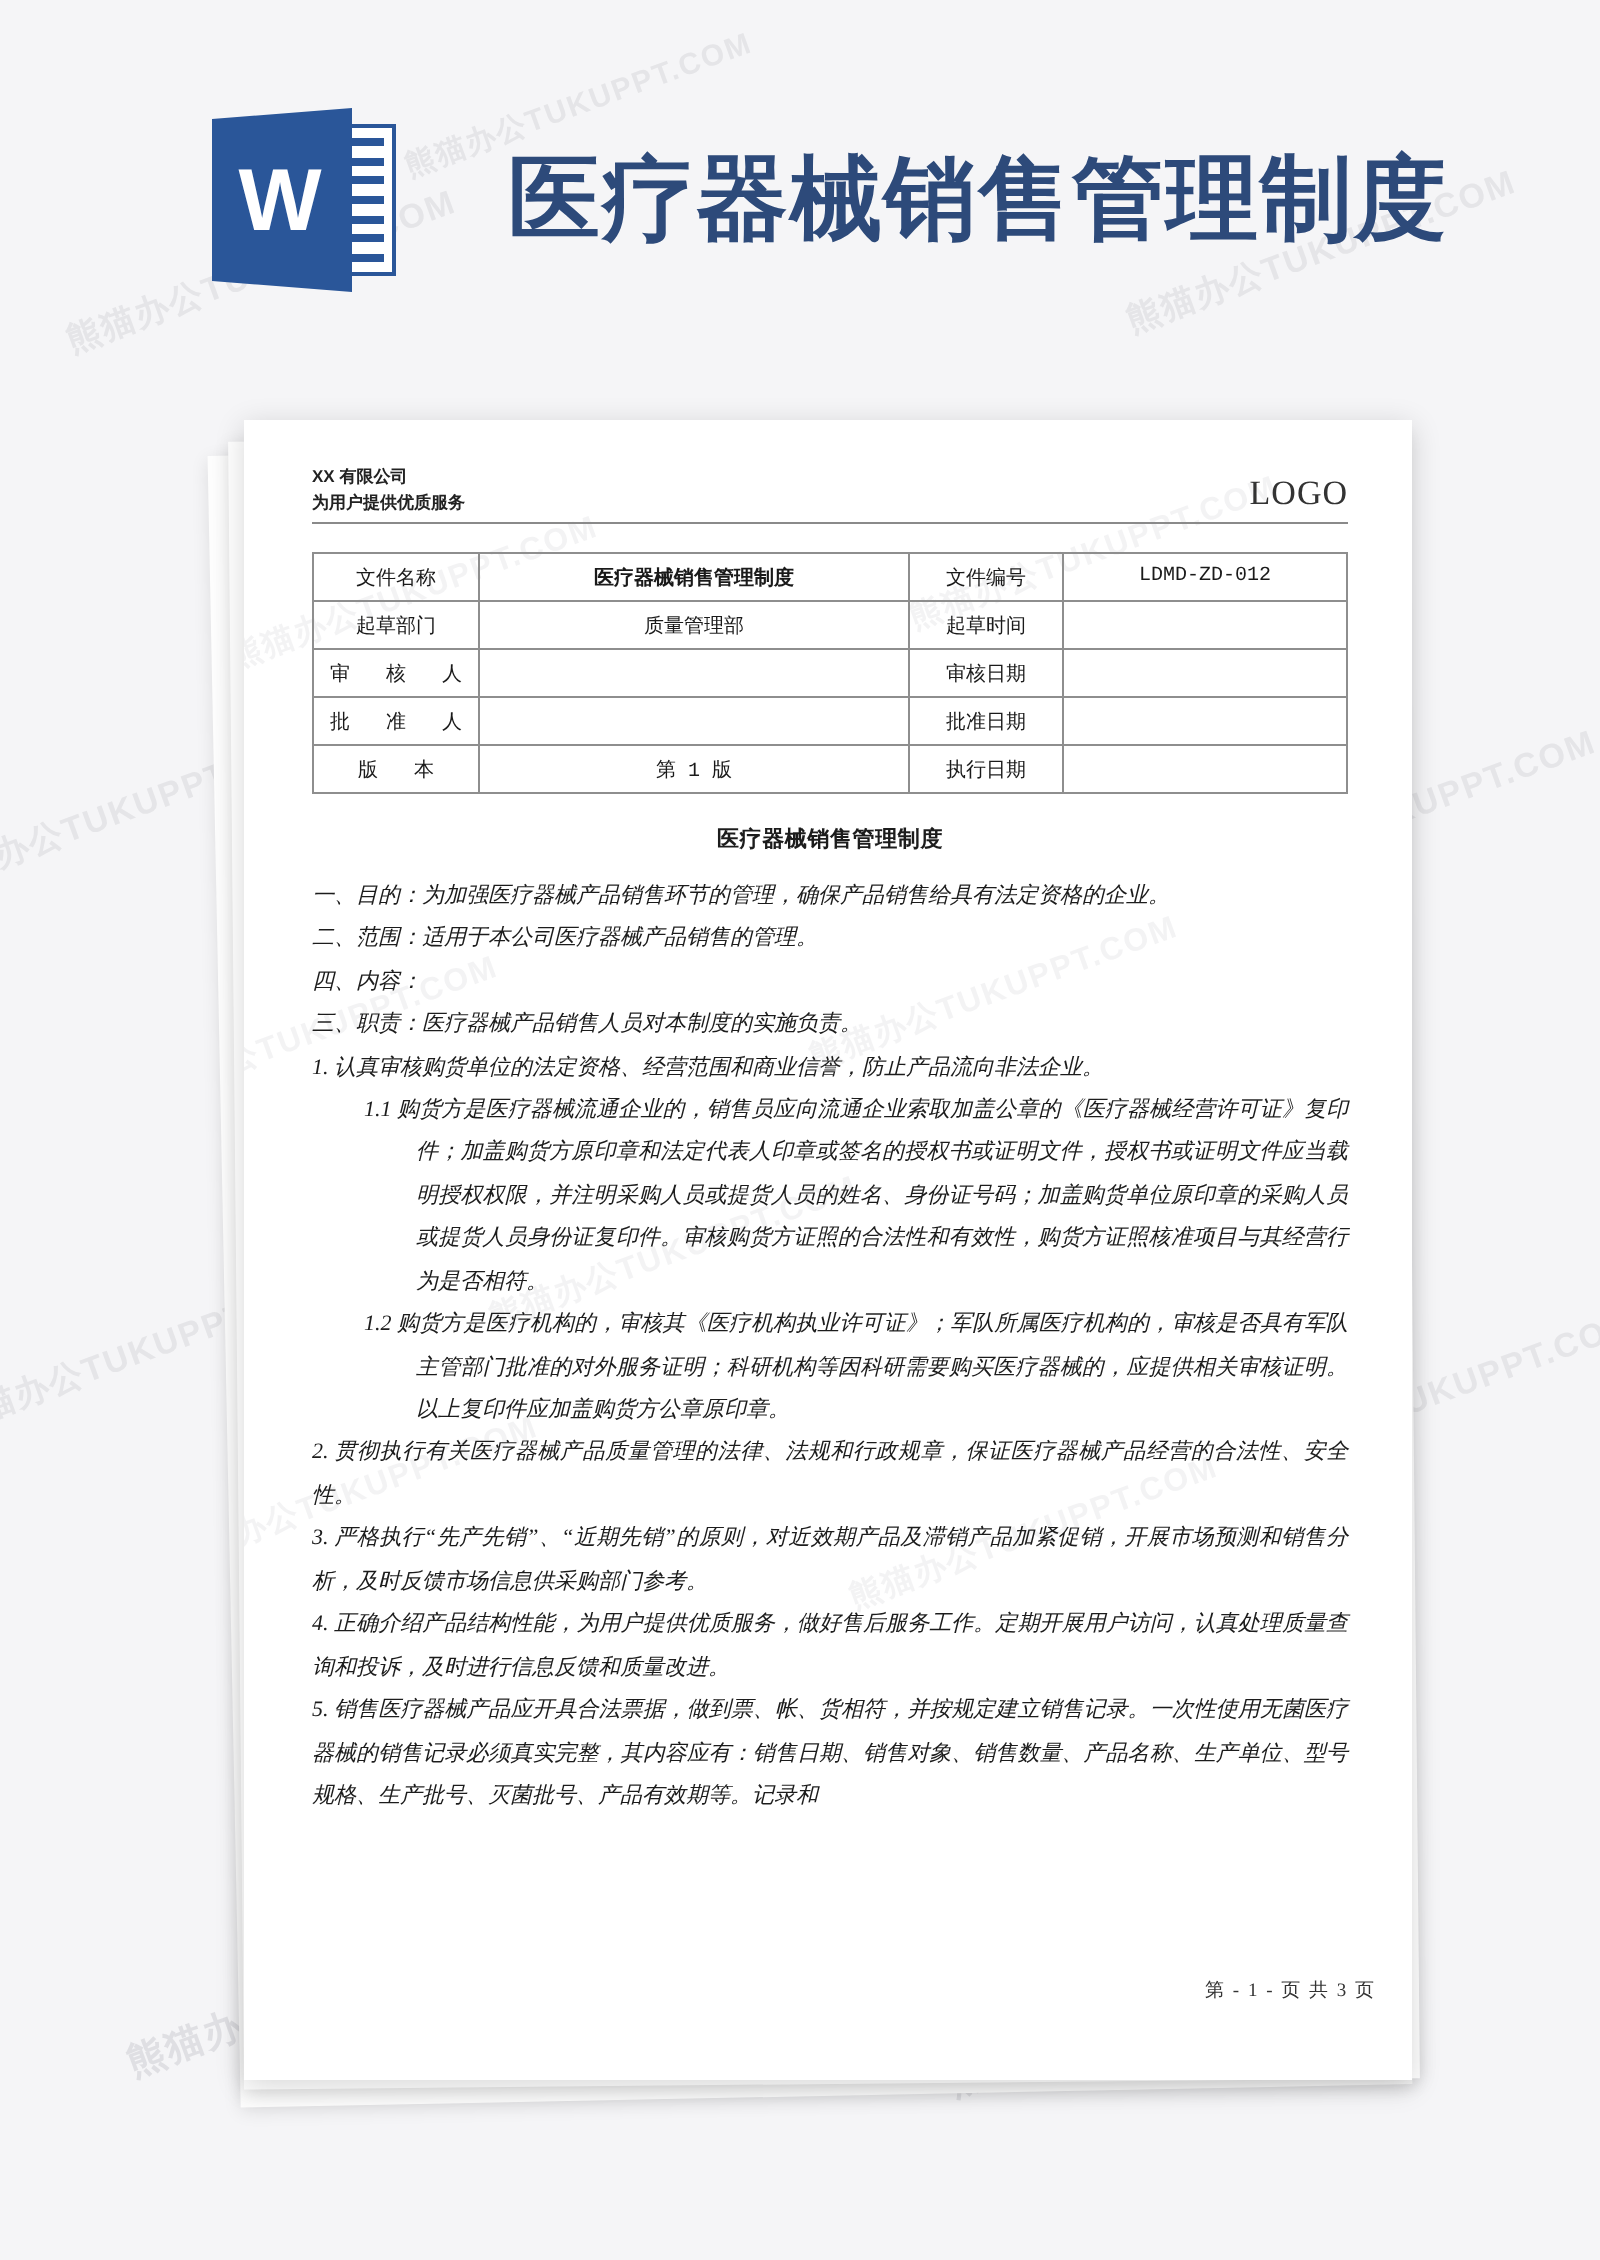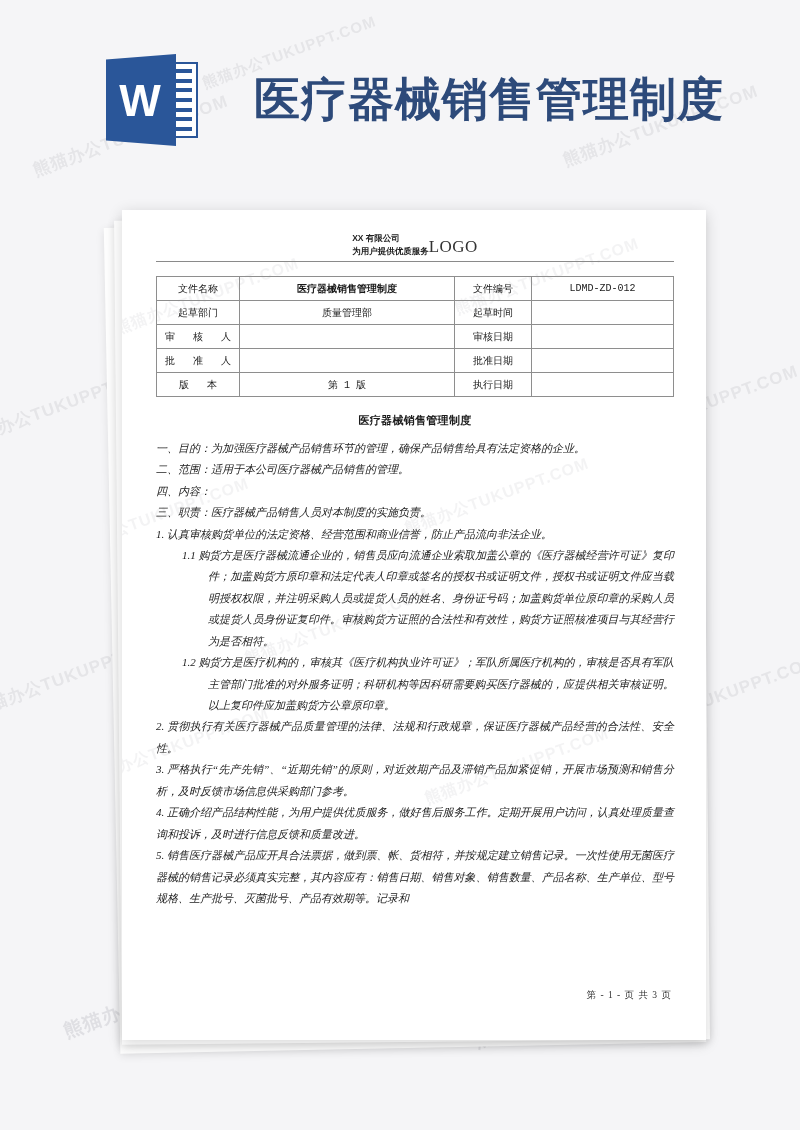--- a/index.html
+++ b/index.html
@@ -142,21 +142,21 @@
     inset: 0;
     z-index: 1;
     pointer-events: none;
     overflow: hidden;
   }
   .page-watermarks .wm { color: rgba(140,140,150,0.10); }
 
   
   .doc-head {
     display: flex;
-    justify-content: center;
+    justify-content: space-between;
     align-items: flex-end;
     font-family: "Liberation Sans", sans-serif;
     padding-bottom: 3px;
   }
   .doc-head-left {
     font-size: 8.5px;
     font-weight: bold;
     color: #222;
     line-height: 1.55;
   }
@@ -224,21 +224,21 @@
     text-indent: 0;
   }
   p.l2 .hang {
     display: block;
     text-indent: -26px;
     padding-left: 26px;
   }
 
   .page-footer {
     position: absolute;
-    right: 34px;
+    right: 18px;
     bottom: 38px;
     font-size: 9.5px;
     color: #333;
     letter-spacing: 1px;
   }
 </style>
 </head>
 <body>
 
 <div class="bg-watermarks">

